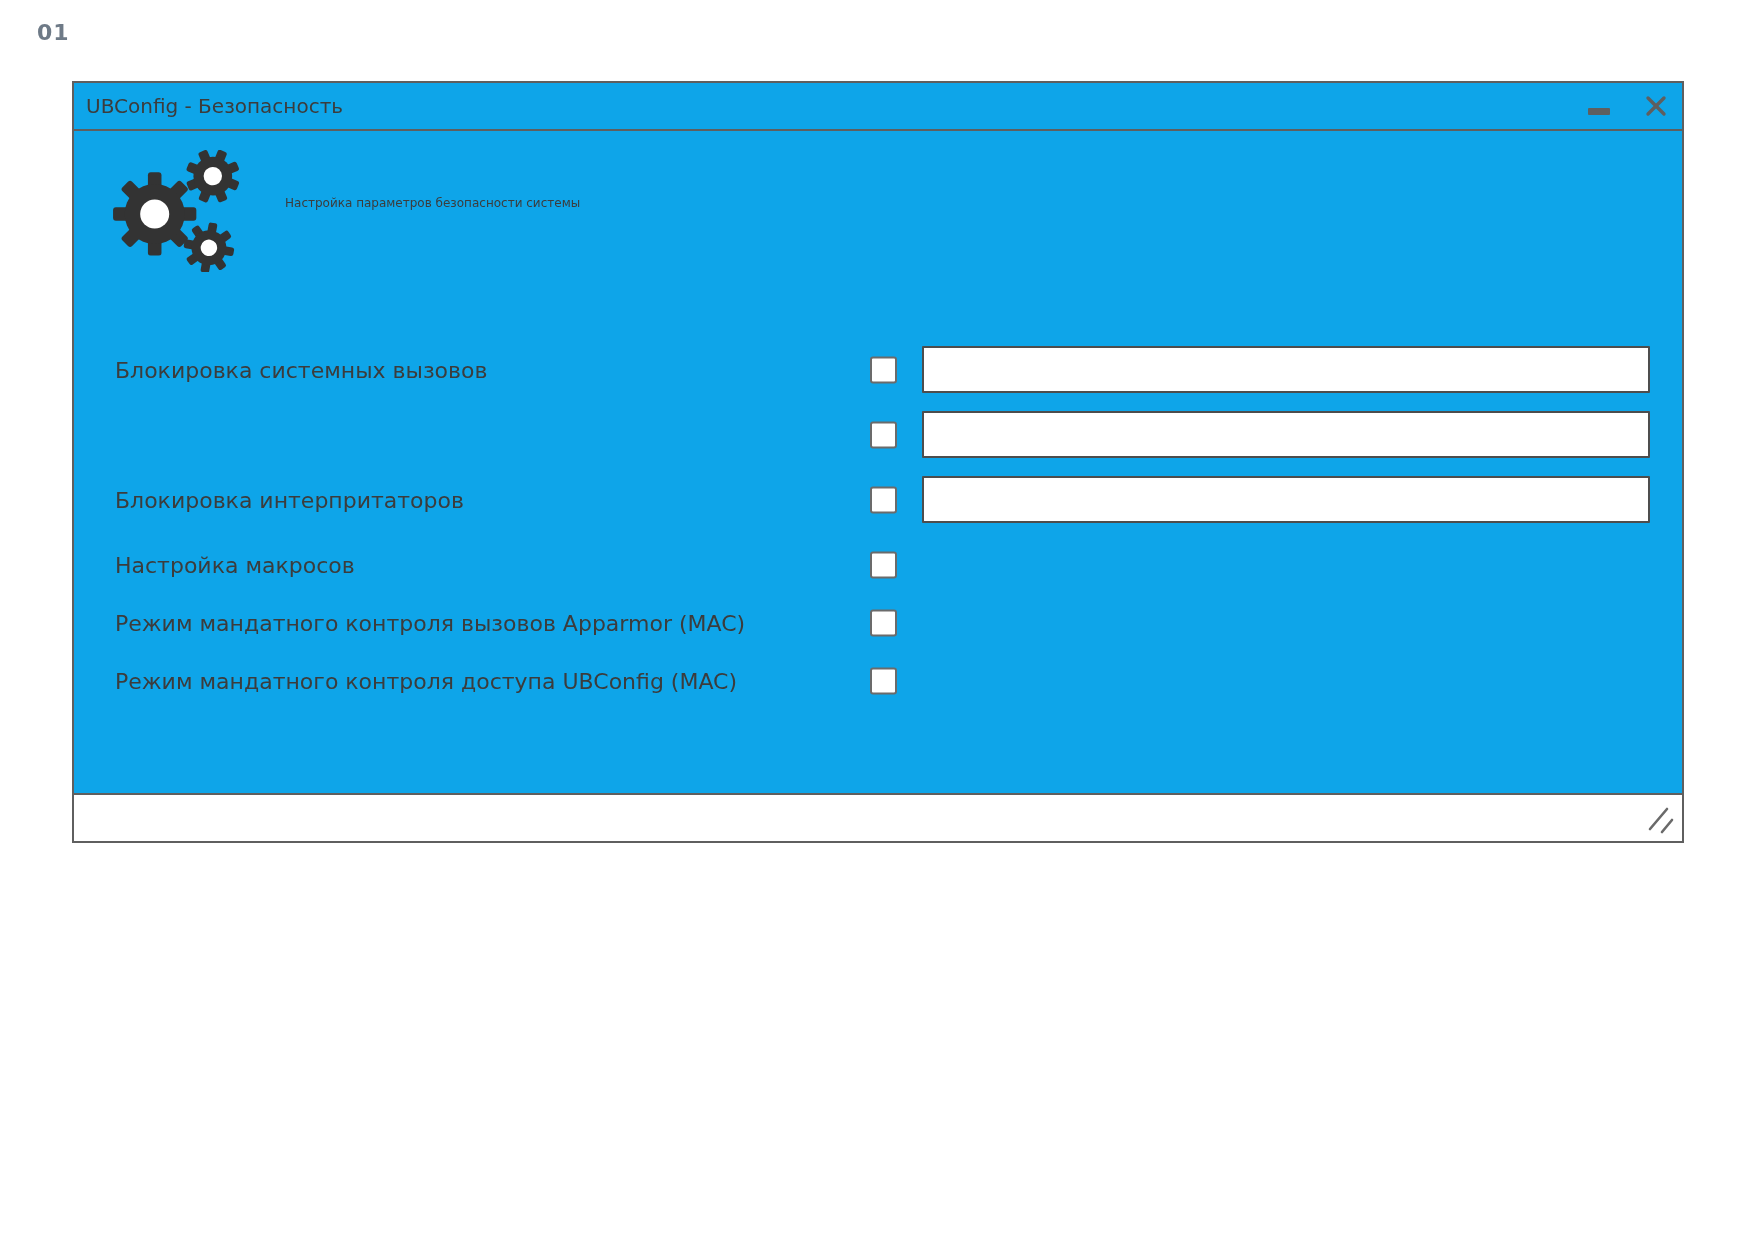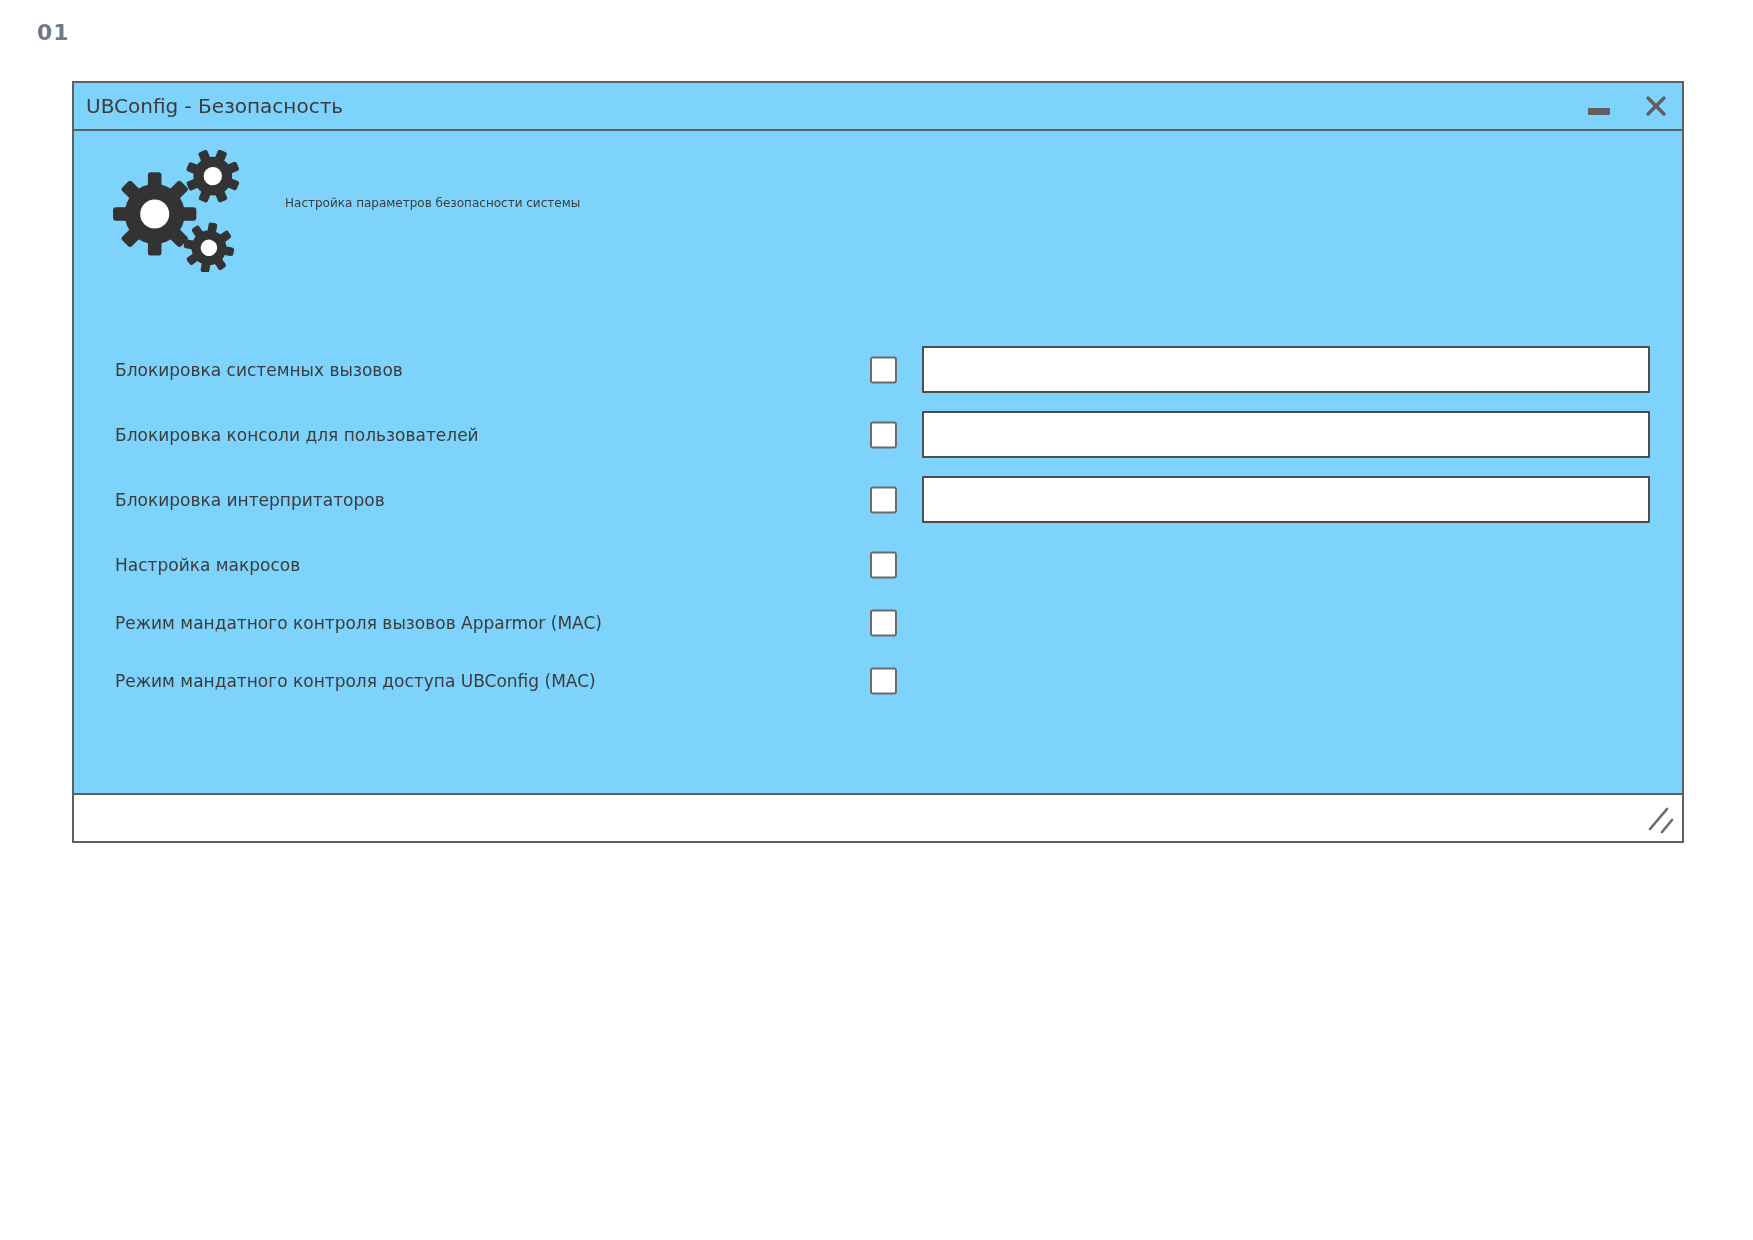--- a/index.html
+++ b/index.html
@@ -15,21 +15,21 @@
     position: absolute; left: 37px; top: 20px;
     font-size: 22px; font-weight: bold; color: #6e7a87;
     letter-spacing: 1px;
   }
 
   
   .window {
     position: absolute; left: 72px; top: 81px;
     width: 1612px; height: 762px;
     border: 2px solid #5f5f5f;
-    background: #7dd3fc;
+    background: #0ea5e9;
   }
   .titlebar {
     height: 48px;
     border-bottom: 2px solid #5f5f5f;
     display: flex; align-items: center;
     padding: 0 14px 0 12px;
   }
   .title { font-size: 20px; color: #3c3c3c; white-space: nowrap; }
   .controls { margin-left: auto; display: flex; align-items: center; }
   .min-btn {
@@ -56,21 +56,21 @@
     position: absolute; left: 173px; top: 46px;
     font-size: 12px; color: #3c3c3c; white-space: nowrap;
   }
 
   
   .rows { position: absolute; left: 41px; top: 215px; width: 1536px; }
   .row { position: relative; height: 47px; margin-bottom: 18px; }
   .row.no-field { margin-bottom: 11px; }
   .row-label {
     position: absolute; left: 0; top: 50%; transform: translateY(-50%);
-    font-size: 17px; color: #3c3c3c; white-space: nowrap;
+    font-size: 22px; color: #3c3c3c; white-space: nowrap;
   }
   .cb {
     position: absolute; left: 755px; top: 50%; transform: translateY(-50%);
     width: 27px; height: 27px;
     -webkit-appearance: none; appearance: none;
     border: 2px solid #6b6b6b; border-radius: 3px;
     background: #ffffff; outline: none;
   }
   .cb:checked::after {
     content: "✓"; position: absolute; left: 3px; top: -2px;
@@ -172,21 +172,20 @@
         <div class="heading">Настройка параметров безопасности системы</div>
       </div>
 
       <div class="rows" id="rows">
           <div class="row">
     <span class="row-label">Блокировка системных вызовов</span>
     <input type="checkbox" class="cb" style="">
     <input type="text" class="field" style="">
   </div>
           <div class="row">
-    <span class="row-label">Блокировка консоли для пользователей</span>
     <input type="checkbox" class="cb" style="">
     <input type="text" class="field" style="">
   </div>
           <div class="row">
     <span class="row-label">Блокировка интерпритаторов</span>
     <input type="checkbox" class="cb" style="">
     <input type="text" class="field" style="">
   </div>
           <div class="row no-field">
     <span class="row-label">Настройка макросов</span>

